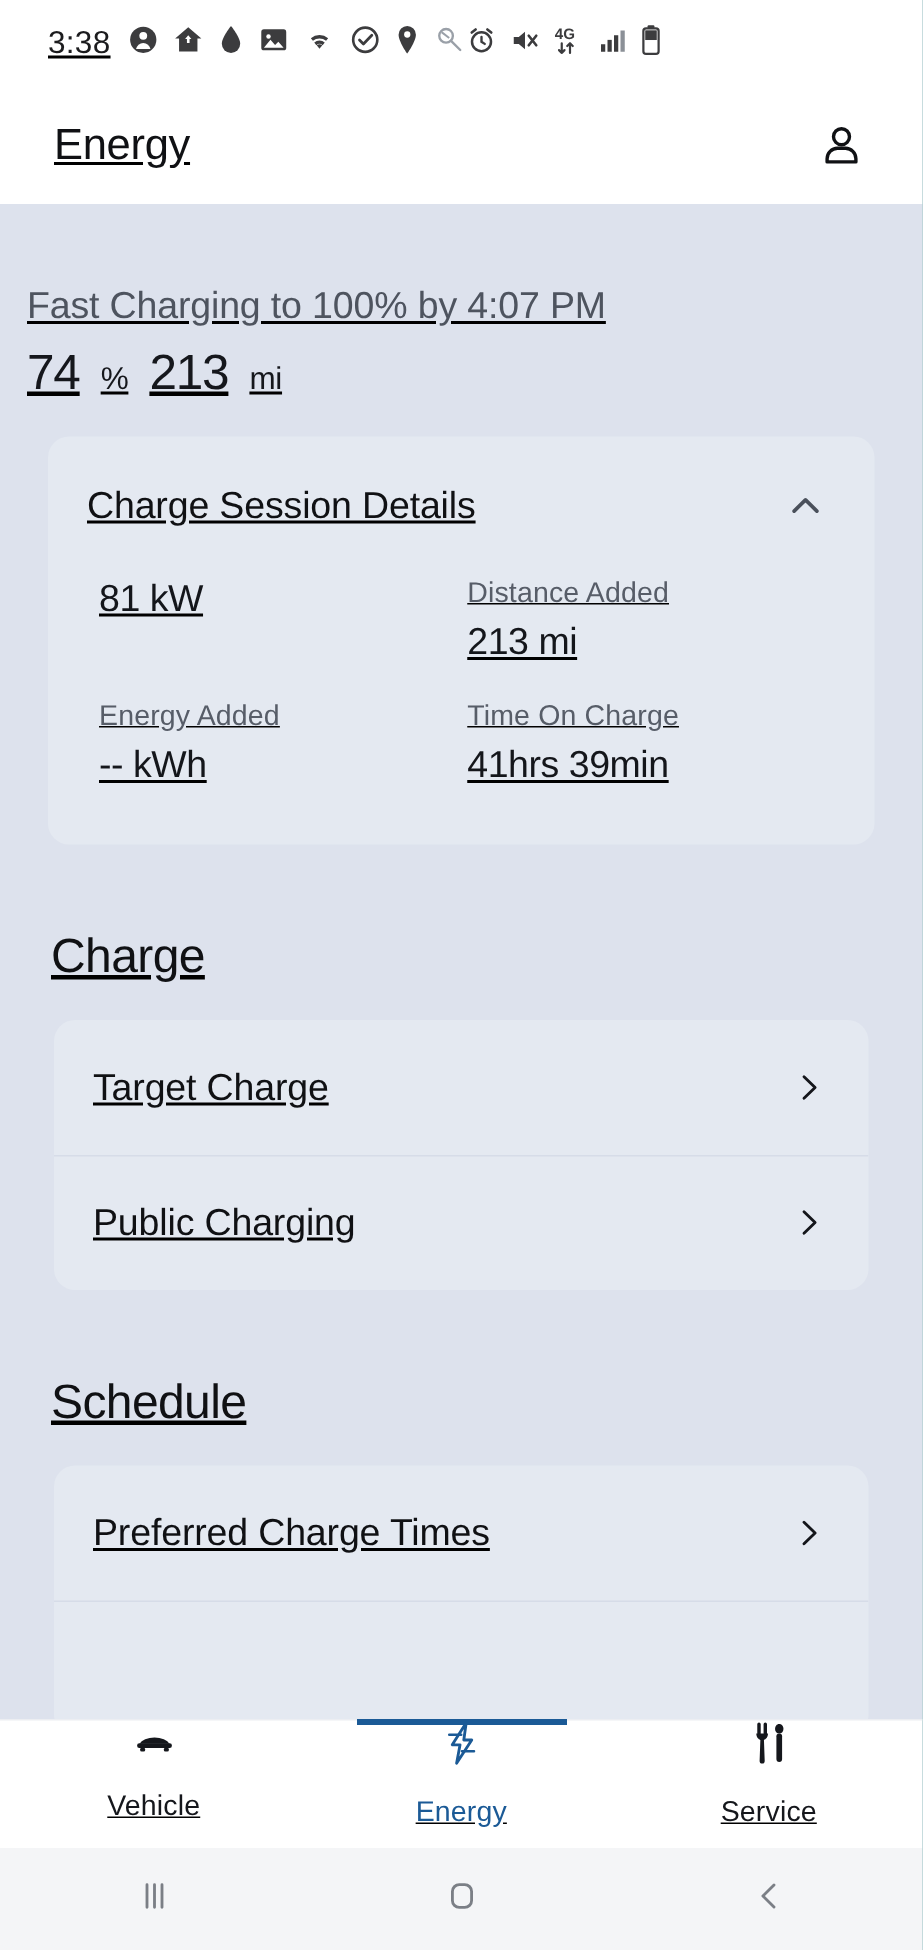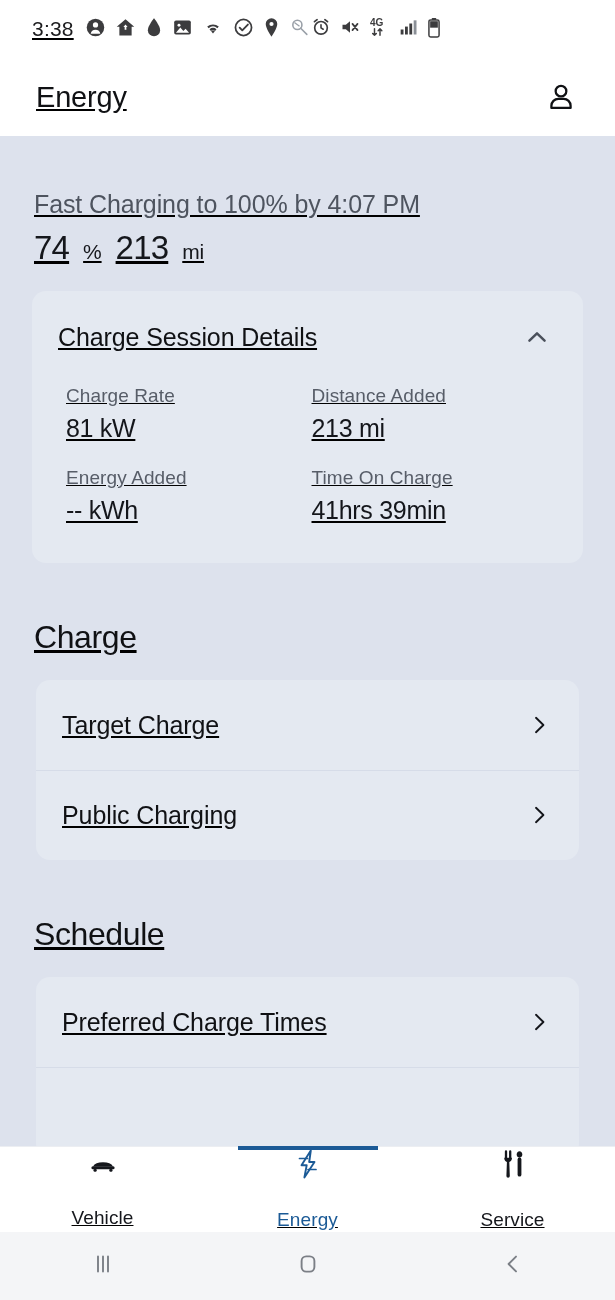--- a/index.html
+++ b/index.html
@@ -82,21 +82,21 @@
 
   
   .content {
     flex: 1 1 auto;
     background: #dde2ed;
     overflow: hidden;
     position: relative;
   }
 
   .charge-summary {
-    padding: 54px 34px 0 34px;
+    padding: 54px 34px 0 18px;
   }
   .summary-status {
     font-size: 25px;
     color: #4e545f;
     letter-spacing: -0.1px;
     white-space: nowrap;
   }
   .summary-figures {
     margin-top: 10px;
     display: flex;
@@ -208,22 +208,21 @@
     height: 86px;
     background: #ffffff;
     display: flex;
     border-top: 1px solid #eceef2;
   }
   .tab {
     flex: 1 1 0;
     display: flex;
     flex-direction: column;
     align-items: center;
-    justify-content: center;
-    gap: 26px;
+    gap: 16px;
     position: relative;
     cursor: pointer;
     color: #15171c;
   }
   .tab.active { color: #1b5a96; }
   .tab.active::before {
     content: "";
     position: absolute;
     top: -1px;
     left: 50%;
@@ -395,21 +394,20 @@
       <div class="card-header">
         <span class="card-title">Charge Session Details</span>
         <span class="collapse-btn">
           <svg width="28" height="28" viewBox="0 0 24 24">
               <path d="M5.5 15.2L12 8.8l6.5 6.4" fill="none" stroke="#4a505b" stroke-width="2.1" stroke-linecap="round" stroke-linejoin="round"></path>
             </svg>
         </span>
       </div>
       <div class="stat-grid">
         <div>
-          <div class="stat-label">Charge Rate</div>
           <div class="stat-value">81 kW</div>
         </div>
         <div>
           <div class="stat-label">Distance Added</div>
           <div class="stat-value">213 mi</div>
         </div>
         <div>
           <div class="stat-label">Energy Added</div>
           <div class="stat-value">-- kWh</div>
         </div>

